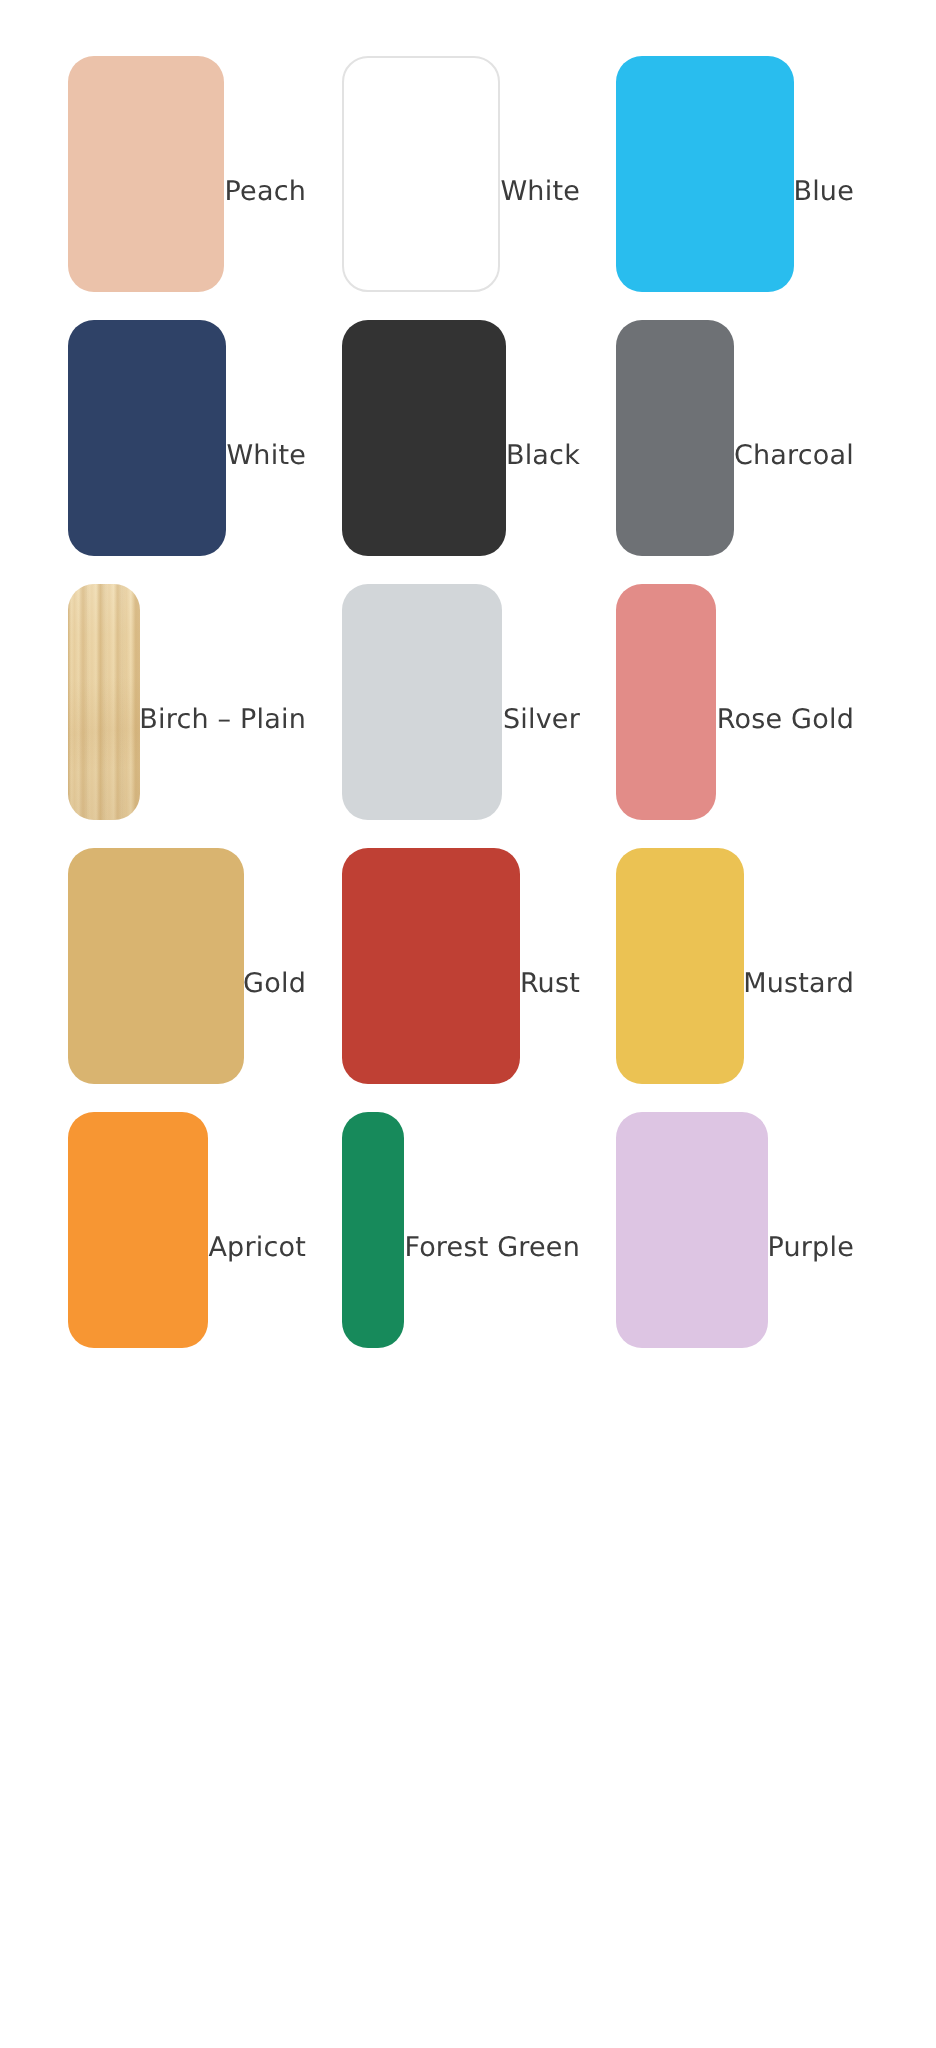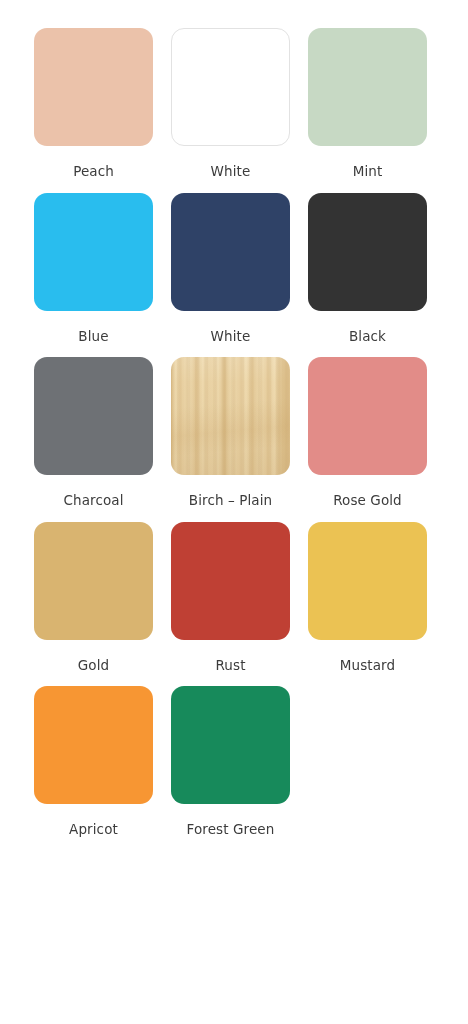--- a/index.html
+++ b/index.html
@@ -22,21 +22,21 @@
     display: grid;
     grid-template-columns: repeat(3, 119px);
     column-gap: 18px;
     row-gap: 14px;
     justify-content: start;
   }
 
   .swatch-cell {
     width: 119px;
     display: flex;
-    flex-direction: column;
+    flex-direction: row;
     align-items: center;
   }
 
   .swatch-chip {
     width: 119px;
     height: 118px;
     border-radius: 13px;
     box-sizing: border-box;
     position: relative;
     overflow: hidden;
@@ -102,42 +102,42 @@
 <div id="swatch-grid">
     <div class="swatch-cell">
       <div class="swatch-chip" style="background-color: rgb(235, 194, 170);"></div>
       <div class="swatch-label">Peach</div>
     </div>
     <div class="swatch-cell">
       <div class="swatch-chip bordered" style="background-color: rgb(255, 255, 255);"></div>
       <div class="swatch-label">White</div>
     </div>
     <div class="swatch-cell">
-      <div class="swatch-chip" style="background-color: rgb(199, 217, 196);"></div>
-      <div class="swatch-label">Mint</div>
-    </div>
-    <div class="swatch-cell">
       <div class="swatch-chip" style="background-color: rgb(41, 189, 238);"></div>
       <div class="swatch-label">Blue</div>
     </div>
     <div class="swatch-cell">
       <div class="swatch-chip" style="background-color: rgb(47, 66, 103);"></div>
       <div class="swatch-label">White</div>
     </div>
     <div class="swatch-cell">
       <div class="swatch-chip" style="background-color: rgb(51, 51, 51);"></div>
       <div class="swatch-label">Black</div>
     </div>
     <div class="swatch-cell">
       <div class="swatch-chip" style="background-color: rgb(110, 113, 117);"></div>
       <div class="swatch-label">Charcoal</div>
     </div>
     <div class="swatch-cell">
       <div class="swatch-chip wood"></div>
       <div class="swatch-label">Birch – Plain</div>
+    </div>
+    <div class="swatch-cell">
+      <div class="swatch-chip" style="background-color: rgb(210, 214, 217);"></div>
+      <div class="swatch-label">Silver</div>
     </div>
     <div class="swatch-cell">
       <div class="swatch-chip" style="background-color: rgb(226, 140, 136);"></div>
       <div class="swatch-label">Rose Gold</div>
     </div>
     <div class="swatch-cell">
       <div class="swatch-chip" style="background-color: rgb(217, 180, 112);"></div>
       <div class="swatch-label">Gold</div>
     </div>
     <div class="swatch-cell">
@@ -149,13 +149,17 @@
       <div class="swatch-label">Mustard</div>
     </div>
     <div class="swatch-cell">
       <div class="swatch-chip" style="background-color: rgb(247, 150, 51);"></div>
       <div class="swatch-label">Apricot</div>
     </div>
     <div class="swatch-cell">
       <div class="swatch-chip" style="background-color: rgb(23, 138, 91);"></div>
       <div class="swatch-label">Forest Green</div>
     </div>
+    <div class="swatch-cell">
+      <div class="swatch-chip" style="background-color: rgb(221, 197, 227);"></div>
+      <div class="swatch-label">Purple</div>
+    </div>
   </div>
 
 </body></html>

